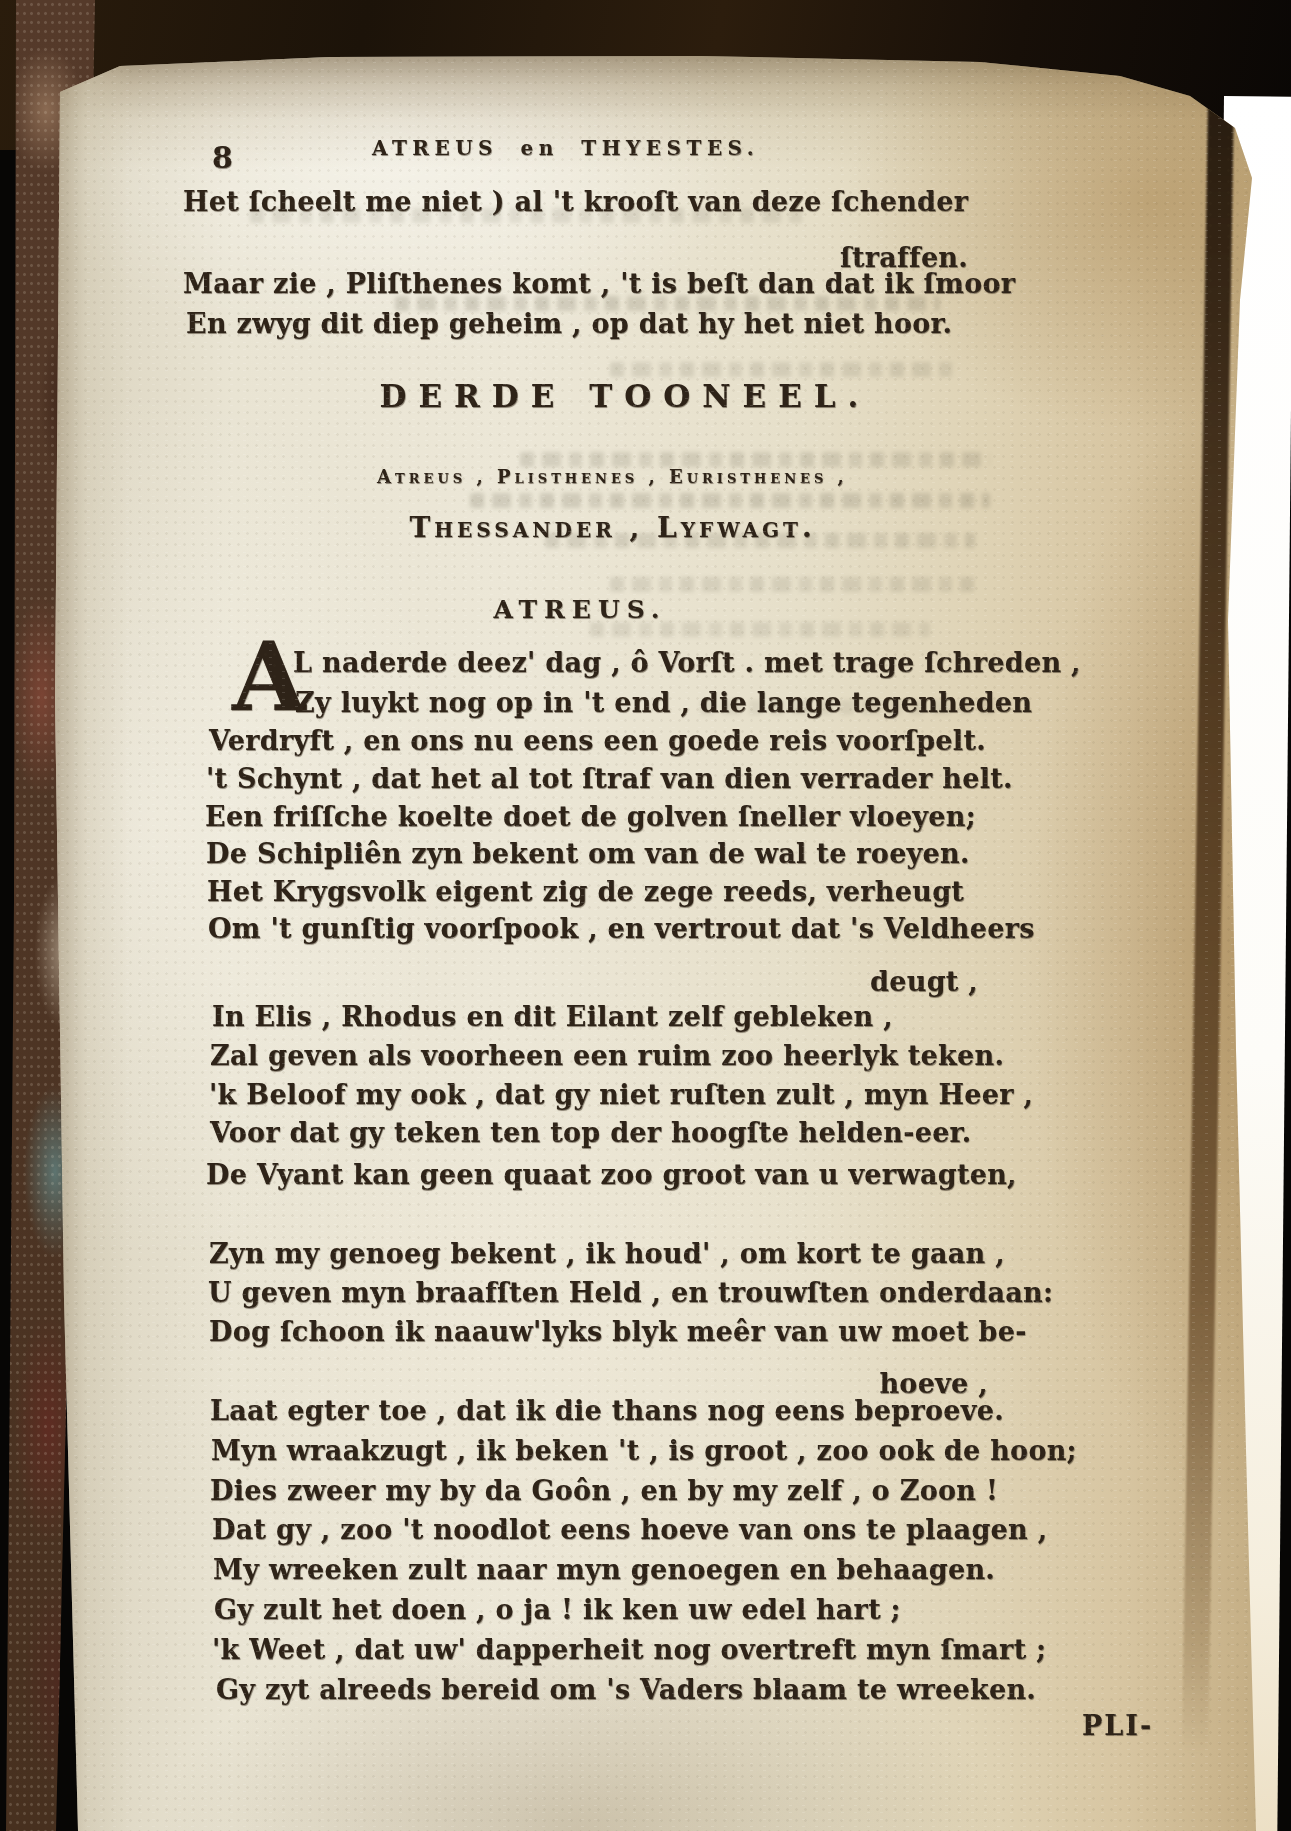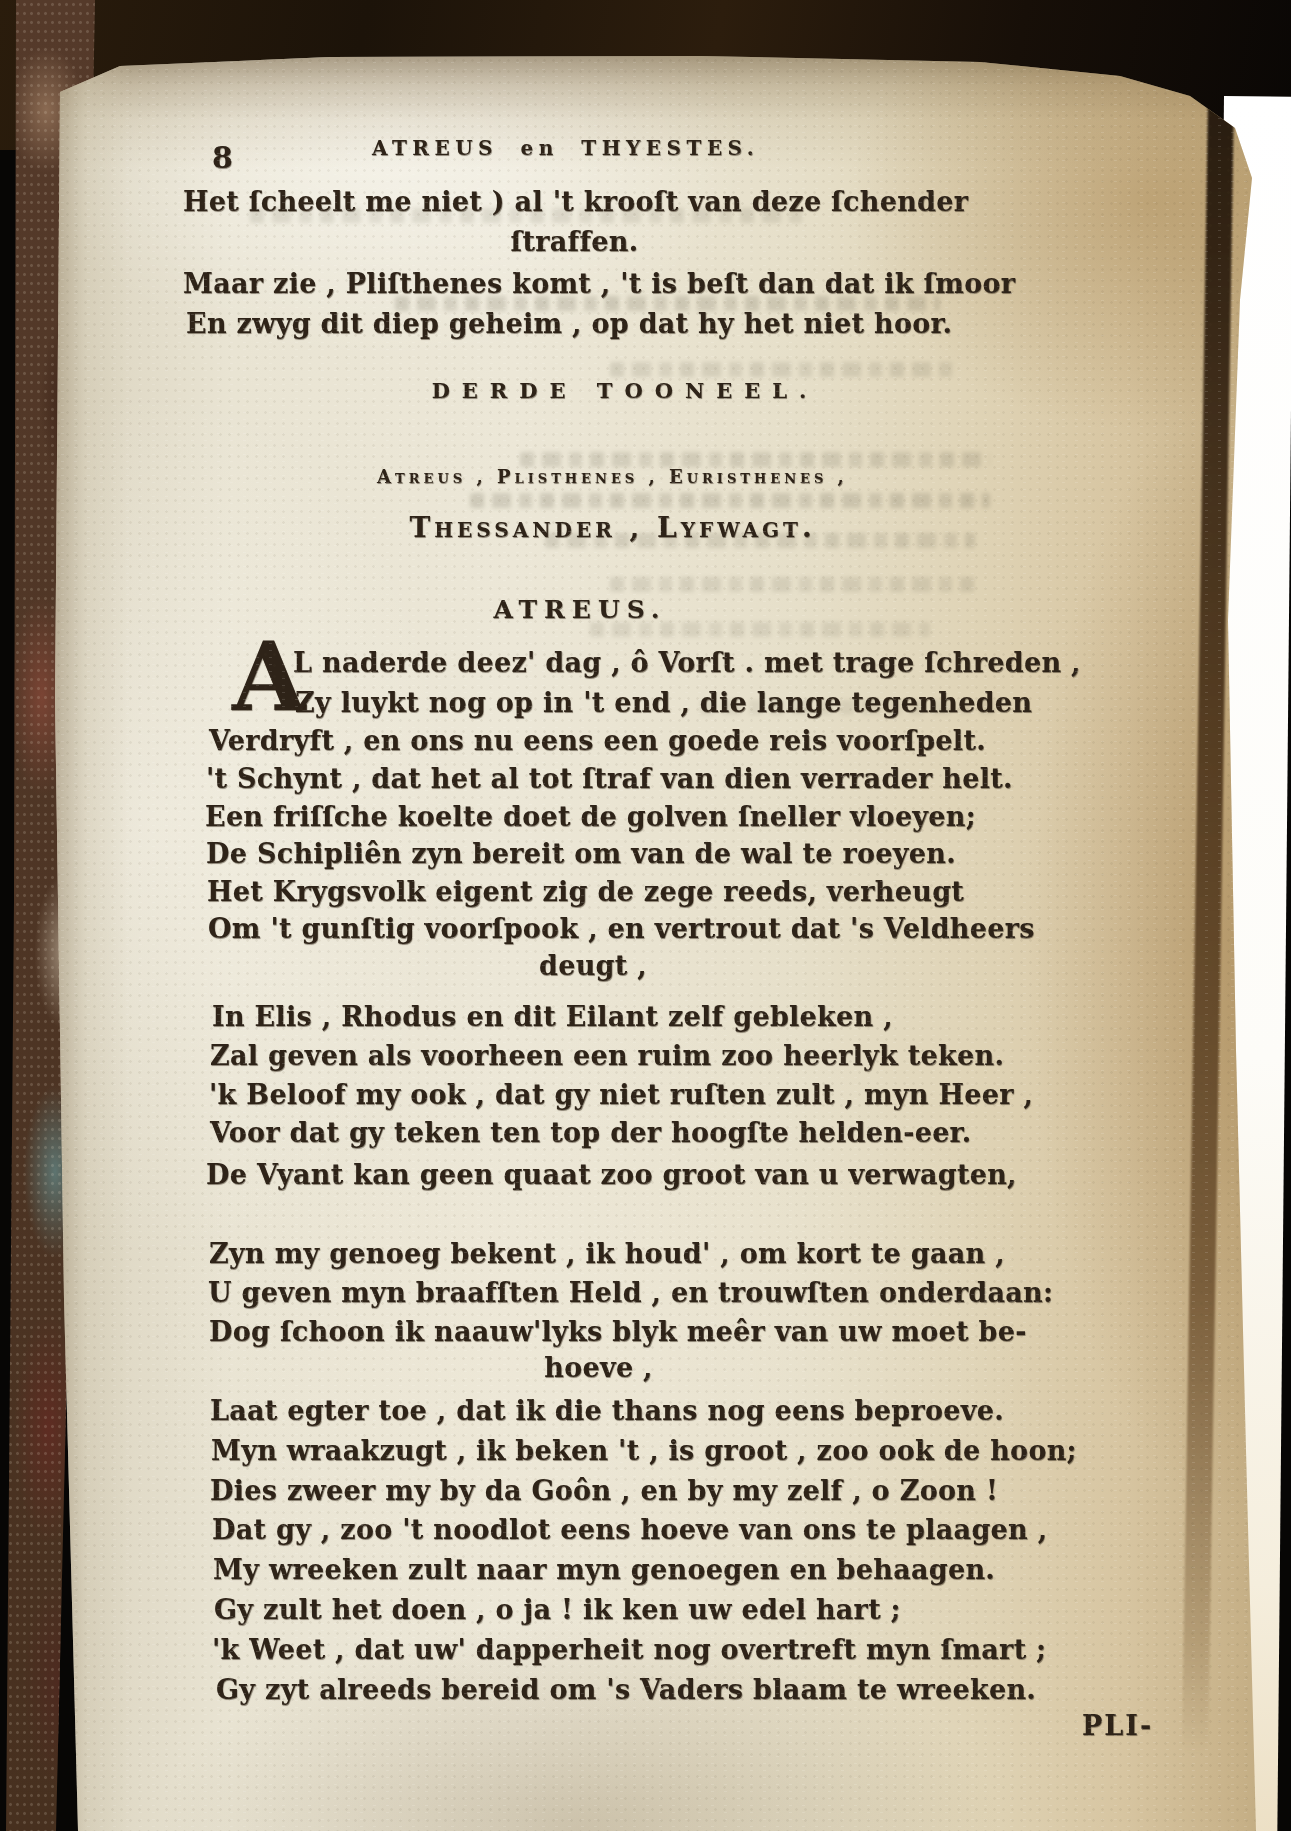--- a/index.html
+++ b/index.html
@@ -53,21 +53,21 @@
                 rgba(92,62,30,.7) 72%,rgba(122,92,52,.3) 93%,rgba(122,92,52,0));}
   
   .ghost{position:absolute;height:15px;border-radius:3px;filter:blur(2px);
      background:repeating-linear-gradient(90deg,
         rgba(104,99,80,.55) 0 14px,transparent 14px 22px,
         rgba(104,99,80,.5) 22px 41px,transparent 41px 49px,
         rgba(104,99,80,.45) 49px 62px,transparent 62px 70px);}
   
   .ln{position:absolute;font:700 27px "DejaVu Serif",serif;color:#2e2318;letter-spacing:.3px;
       white-space:nowrap;text-shadow:.6px .6px .7px rgba(44,31,18,.5);}
-  .right{text-align:center;}
+  .right{text-align:right;margin-top:16px;}
   .ctr{text-align:center;}
   .sc{font-variant:small-caps;}
   .grain{position:absolute;inset:0;pointer-events:none;opacity:.5;
      clip-path:polygon(60px 92px,120px 66px,330px 57px,700px 56px,980px 62px,1120px 76px,1190px 96px,
                        1235px 128px,1252px 178px,1240px 300px,1228px 620px,1236px 1050px,
                        1246px 1450px,1256px 1831px,78px 1831px,64px 1300px,55px 700px);
      background-image:
         radial-gradient(rgba(92,80,58,.16) 1px, transparent 1.4px),
         radial-gradient(rgba(255,255,250,.28) 1px, transparent 1.3px);
      background-size:9px 11px,13px 7px;background-position:0 0,4px 3px;}
@@ -97,34 +97,34 @@
     <div class="ghost" style="left:700px;top:700px;width:300px;opacity:.2"></div>
 
     <div class="ln" style="left:212px;top:140px;font-size:30px">8</div>
     <div class="ln" style="left:372px;top:136px;font-size:20px;letter-spacing:5.5px;word-spacing:10px">ATREUS en THYESTES.</div>
 
     <div class="ln" style="left:183px;top:186px">Het ſcheelt me niet ) al 't krooſt van deze ſchender</div>
     <div class="ln right" style="left:181px;top:226px;width:787px">ſtraffen.</div>
     <div class="ln" style="left:183px;top:268px">Maar zie , Pliſthenes komt , 't is beſt dan dat ik ſmoor</div>
     <div class="ln" style="left:186px;top:308px">En zwyg dit diep geheim , op dat hy het niet hoor.</div>
 
-    <div class="ln ctr" style="left:240px;top:378px;width:770px;font-size:21px;letter-spacing:12px">DERDE TOONEEL.</div>
+    <div class="ln ctr" style="left:240px;top:378px;width:770px;font-size:31px;letter-spacing:12px">DERDE TOONEEL.</div>
 
     <div class="ln ctr sc" style="left:205px;top:466px;width:815px;letter-spacing:4px;font-size:18px">Atreus , Plisthenes , Euristhenes ,</div>
     <div class="ln ctr sc" style="left:205px;top:511px;width:815px;letter-spacing:4px;font-size:28px">Thessander , Lyfwagt.</div>
 
     <div class="ln ctr" style="left:205px;top:595px;width:750px;font-size:25px;letter-spacing:7px">ATREUS.</div>
 
     <div class="ln" style="left:232px;top:640px;font-size:95px;line-height:.78">A</div>
     <div class="ln" style="left:293px;top:647px">L naderde deez' dag , ô Vorſt . met trage ſchreden ,</div>
     <div class="ln" style="left:295px;top:687px">Zy luykt nog op in 't end , die lange tegenheden</div>
     <div class="ln" style="left:209px;top:725px">Verdryft , en ons nu eens een goede reis voorſpelt.</div>
     <div class="ln" style="left:206px;top:763px">'t Schynt , dat het al tot ſtraf van dien verrader helt.</div>
     <div class="ln" style="left:205px;top:801px">Een friſſche koelte doet de golven ſneller vloeyen;</div>
-    <div class="ln" style="left:206px;top:838px">De Schipliên zyn bereit om van de wal te roeyen.</div>
+    <div class="ln" style="left:206px;top:838px">De Schipliên zyn bekent om van de wal te roeyen.</div>
     <div class="ln" style="left:207px;top:876px">Het Krygsvolk eigent zig de zege reeds, verheugt</div>
     <div class="ln" style="left:208px;top:913px">Om 't gunſtig voorſpook , en vertrout dat 's Veldheers</div>
     <div class="ln right" style="left:208px;top:950px;width:770px">deugt ,</div>
     <div class="ln" style="left:212px;top:1001px">In Elis , Rhodus en dit Eilant zelf gebleken ,</div>
     <div class="ln" style="left:210px;top:1040px">Zal geven als voorheen een ruim zoo heerlyk teken.</div>
     <div class="ln" style="left:209px;top:1079px">'k Beloof my ook , dat gy niet ruſten zult , myn Heer ,</div>
     <div class="ln" style="left:210px;top:1117px">Voor dat gy teken ten top der hoogſte helden-eer.</div>
     <div class="ln" style="left:206px;top:1159px">De Vyant kan geen quaat zoo groot van u verwagten,</div>
     <div class="ln" style="left:209px;top:1238px">Zyn my genoeg bekent , ik houd' , om kort te gaan ,</div>
     <div class="ln" style="left:208px;top:1277px">U geven myn braafſten Held , en trouwſten onderdaan:</div>

